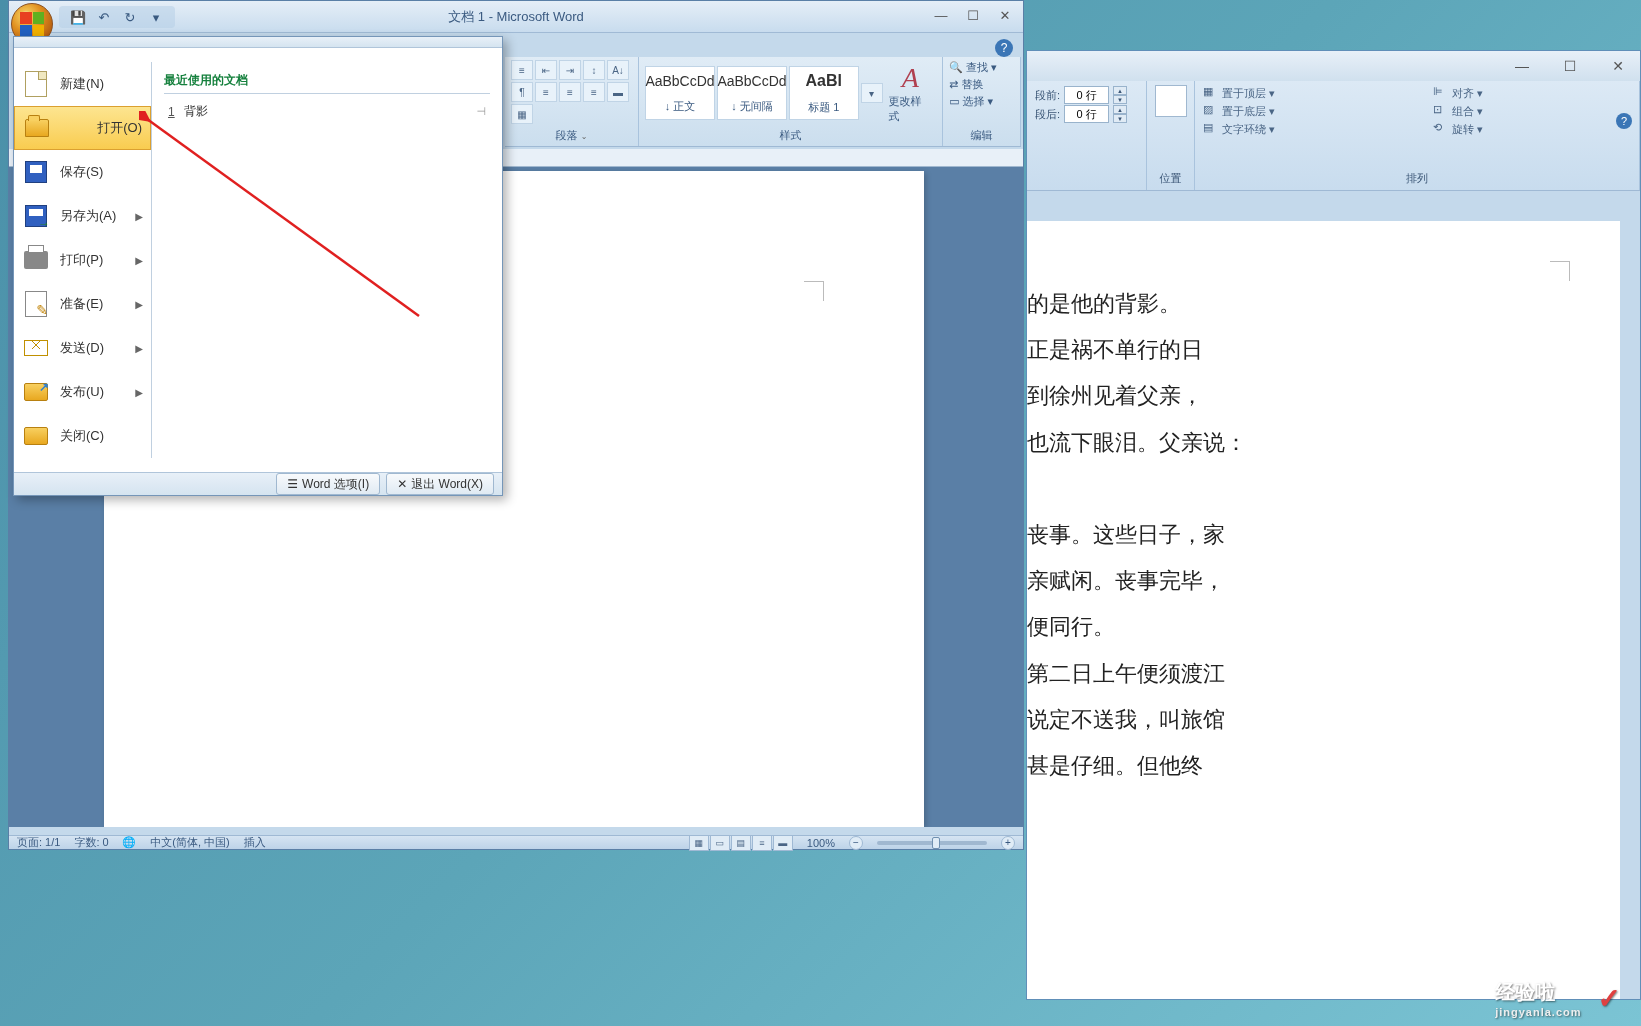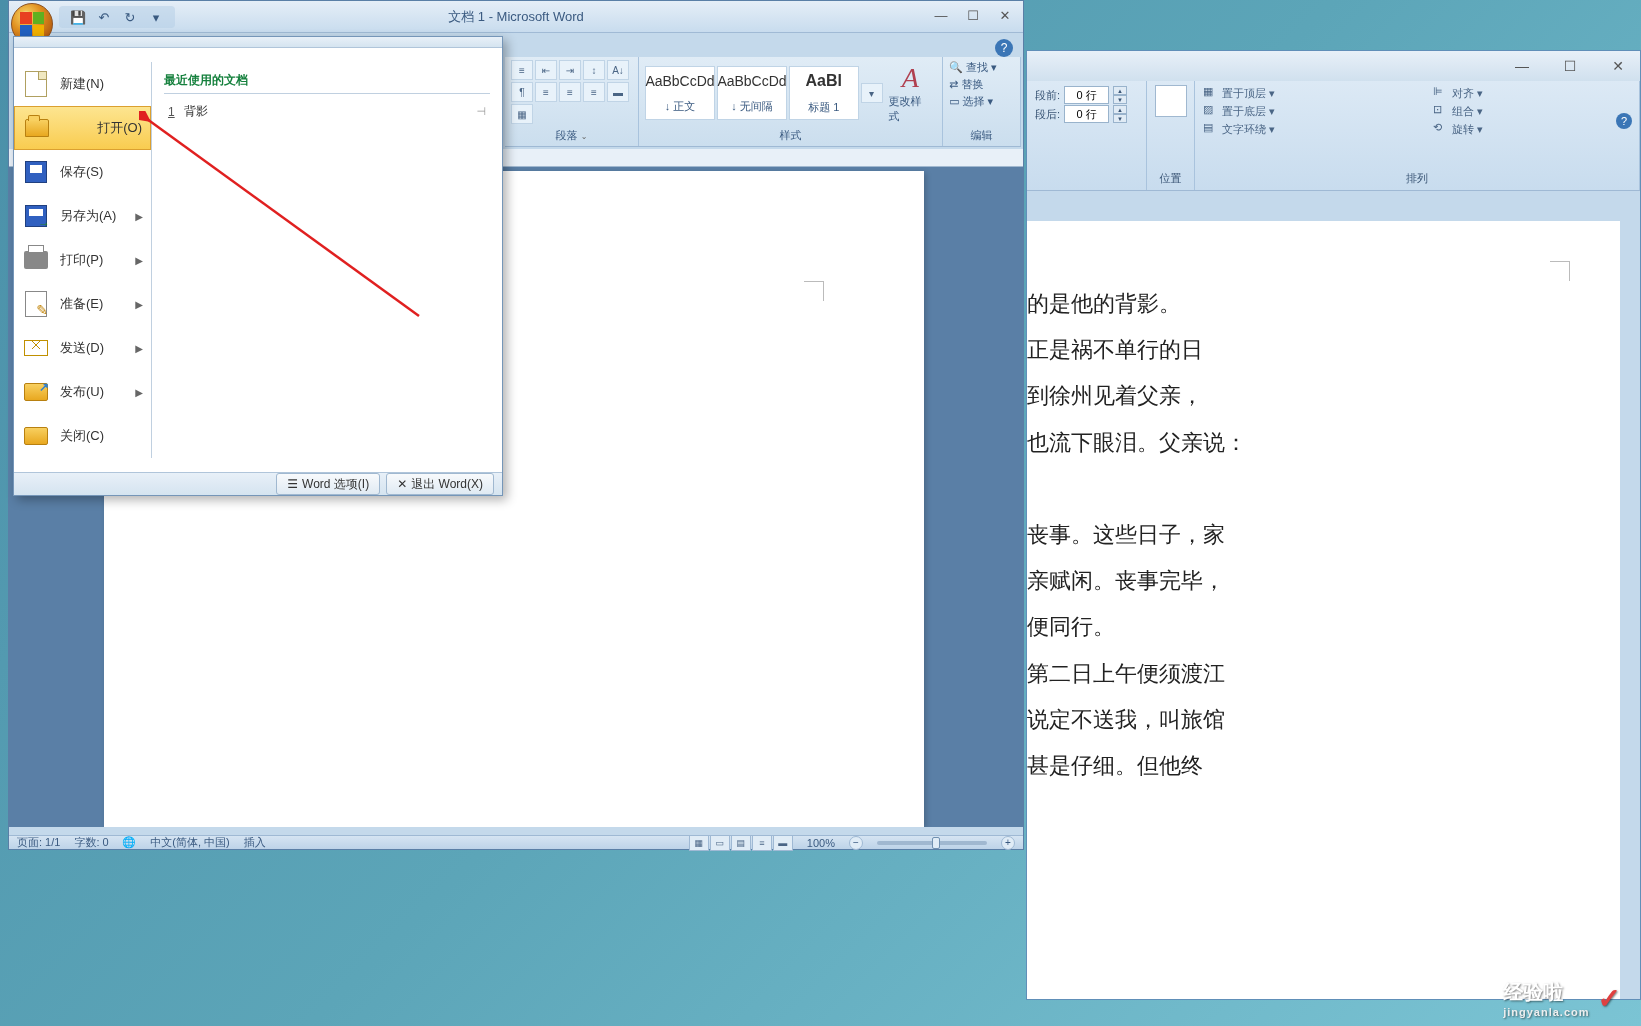--- a/index.html
+++ b/index.html
@@ -82,21 +82,21 @@
 
 .status-bar { position: absolute; bottom: 0; left: 0; right: 0; height: 14px; background: linear-gradient(#d5e4f2, #bdd3e8); border-top: 1px solid #9fb9d4; display: flex; align-items: center; font-size: 11px; color: #3a5a80; padding: 0 8px; gap: 14px; }
 .sb-spacer { flex: 1; }
 .view-btns { display: flex; gap: 1px; }
 .vb { width: 20px; height: 16px; background: #e0ecf6; border: 1px solid #9fb9d4; cursor: pointer; display: flex; align-items: center; justify-content: center; font-size: 9px; color: #4a6585; }
 .zoom-slider { width: 110px; height: 4px; background: #a0b8d0; position: relative; border-radius: 2px; }
 .zoom-thumb { position: absolute; left: 50%; top: -4px; width: 8px; height: 12px; background: #e0ecf6; border: 1px solid #7090b0; border-radius: 2px; }
 .zoom-btn { width: 14px; height: 14px; border: 1px solid #9fb9d4; border-radius: 50%; background: #e0ecf6; display: flex; align-items: center; justify-content: center; font-size: 10px; cursor: pointer; }
 
 
-.watermark { position: absolute; bottom: 8px; right: 20px; font-size: 20px; font-weight: bold; color: #fff; text-shadow: 1px 1px 2px rgba(0,0,0,0.5); display: flex; align-items: center; gap: 8px; z-index: 100; }
+.watermark { position: absolute; bottom: 8px; right: 20px; font-size: 20px; font-weight: bold; color: #fff; text-shadow: 1px 1px 2px rgba(0,0,0,0.5); display: flex; align-items: center; gap: 16px; z-index: 100; }
 .wm-check { color: #e04040; font-size: 28px; }
 .wm-sub { font-size: 11px; display: block; color: #eee; letter-spacing: 1px; }
 
 
 .i-new { width: 22px; height: 26px; background: #fff; border: 1px solid #b0a060; position: relative; }
 .i-new::after { content: ''; position: absolute; top: 0; right: 0; width: 7px; height: 7px; background: #f0e8c0; border-left: 1px solid #b0a060; border-bottom: 1px solid #b0a060; }
 .i-open { width: 24px; height: 18px; background: linear-gradient(#f8d060, #e8a820); border: 1px solid #b88010; border-radius: 2px 2px 0 0; position: relative; }
 .i-open::before { content:''; position: absolute; top:-5px; left:2px; width:10px; height:5px; background:#f8d060; border:1px solid #b88010; border-bottom:none; border-radius:2px 2px 0 0; }
 .i-save { width: 22px; height: 22px; background: #3060c0; border: 1px solid #204080; position: relative; }
 .i-save::after { content:''; position:absolute; top:3px; left:4px; right:4px; height:8px; background:#fff; }

